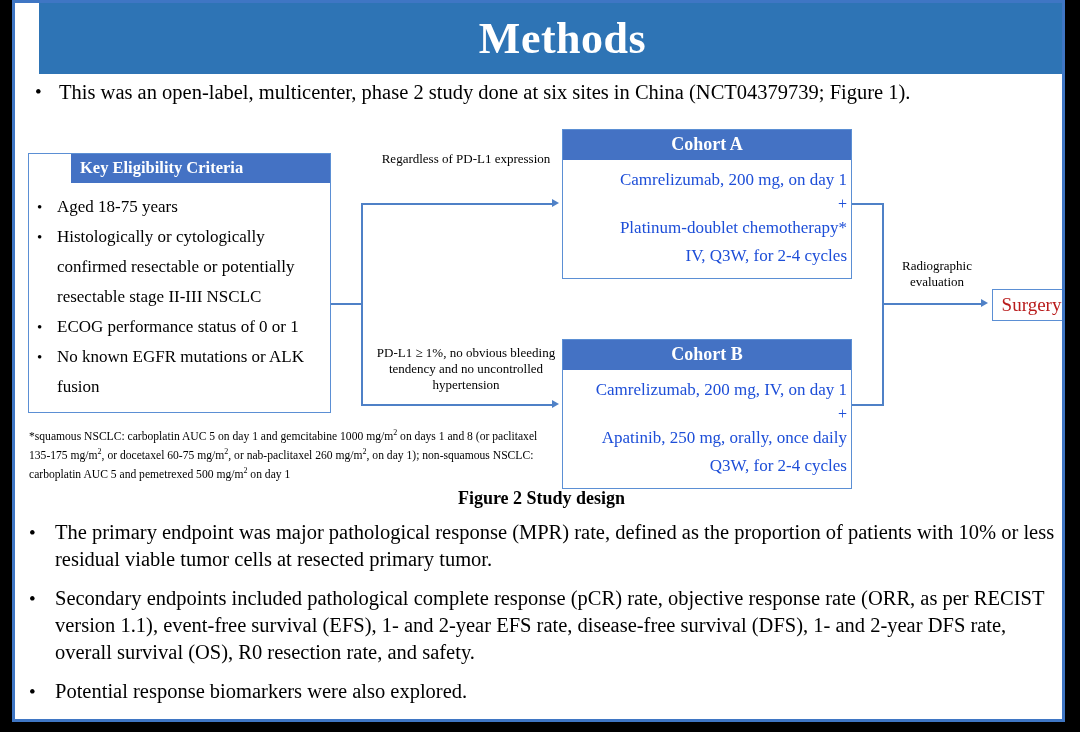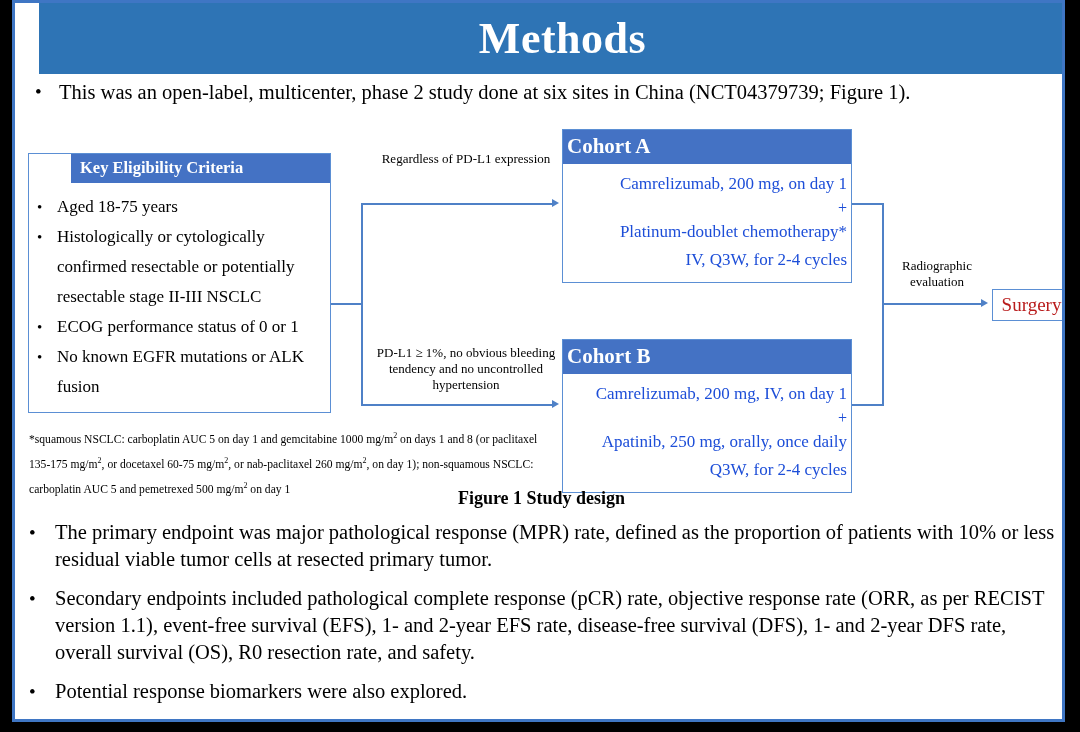--- a/index.html
+++ b/index.html
@@ -94,21 +94,22 @@
   .flow-box {
     position: absolute;
     box-sizing: border-box;
     border: 1.5px solid #5b8fd4;
     background: #ffffff;
   }
   .flow-box-head {
     background: #4472c4;
     color: #ffffff;
     font-weight: bold;
-    font-size: 21px;
+    font-size: 18px;
+    text-align: center;
     padding: 4px 4px 5px 4px;
     font-family: "Liberation Serif", "DejaVu Serif", serif;
   }
 
   
   #eligibility-box {
     left: 13px;
     top: 38px;
     width: 303px;
   }
@@ -137,21 +138,21 @@
   }
   #eligibility-list li .li-body { flex: 1 1 auto; }
 
   
   #figure-footnote {
     position: absolute;
     left: 14px;
     top: 310px;
     width: 520px;
     font-size: 11.6px;
-    line-height: 21px;
+    line-height: 15px;
     color: #000;
     font-family: "Liberation Serif", "DejaVu Serif", serif;
   }
   #figure-footnote sup { font-size: 8px; }
 
   
   #cohort-a-box { left: 547px; top: 14px; width: 290px; }
   #cohort-b-box { left: 547px; top: 224px; width: 290px; }
   .cohort-body {
     padding: 6px 4px 8px 4px;
@@ -316,21 +317,21 @@
       <div class="conn conn-h" style="left:867px; top:188px; width:100px;"></div>
       <div class="arrow-head" style="left:966px; top:184px;"></div>
       <div class="conn-label" id="label-radiographic">Radiographic evaluation</div>
 
       <div class="flow-box" id="surgery-box">
         <div class="surgery-label">Surgery</div>
       </div>
 
     </div>
 
-    <div id="figure-caption">Figure 1 Study design</div>
+    <div id="figure-caption">Figure 2 Study design</div>
 
     <div id="lower-bullets">
       <div class="lb-item">
         <span class="bullet-mark">•</span>
         <span class="lb-body">The primary endpoint was major pathological response (MPR) rate, defined as the proportion of patients with 10% or less residual viable tumor cells at resected primary tumor.</span>
       </div>
       <div class="lb-item">
         <span class="bullet-mark">•</span>
         <span class="lb-body">Secondary endpoints included pathological complete response (pCR) rate, objective response rate (ORR, as per RECIST version 1.1), event-free survival (EFS), 1- and 2-year EFS rate, disease-free survival (DFS), 1- and 2-year DFS rate, overall survival (OS), R0 resection rate, and safety.</span>
       </div>

